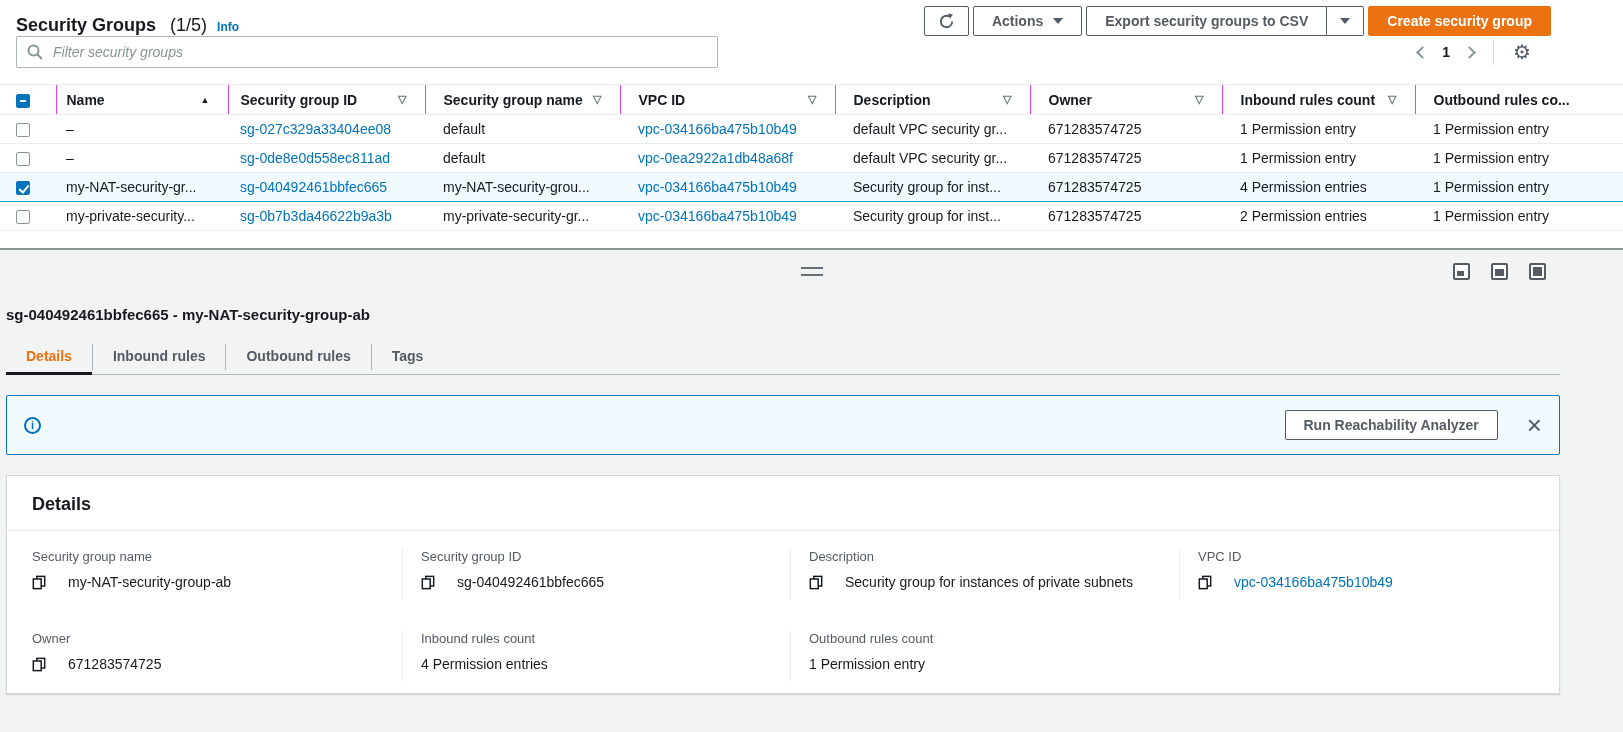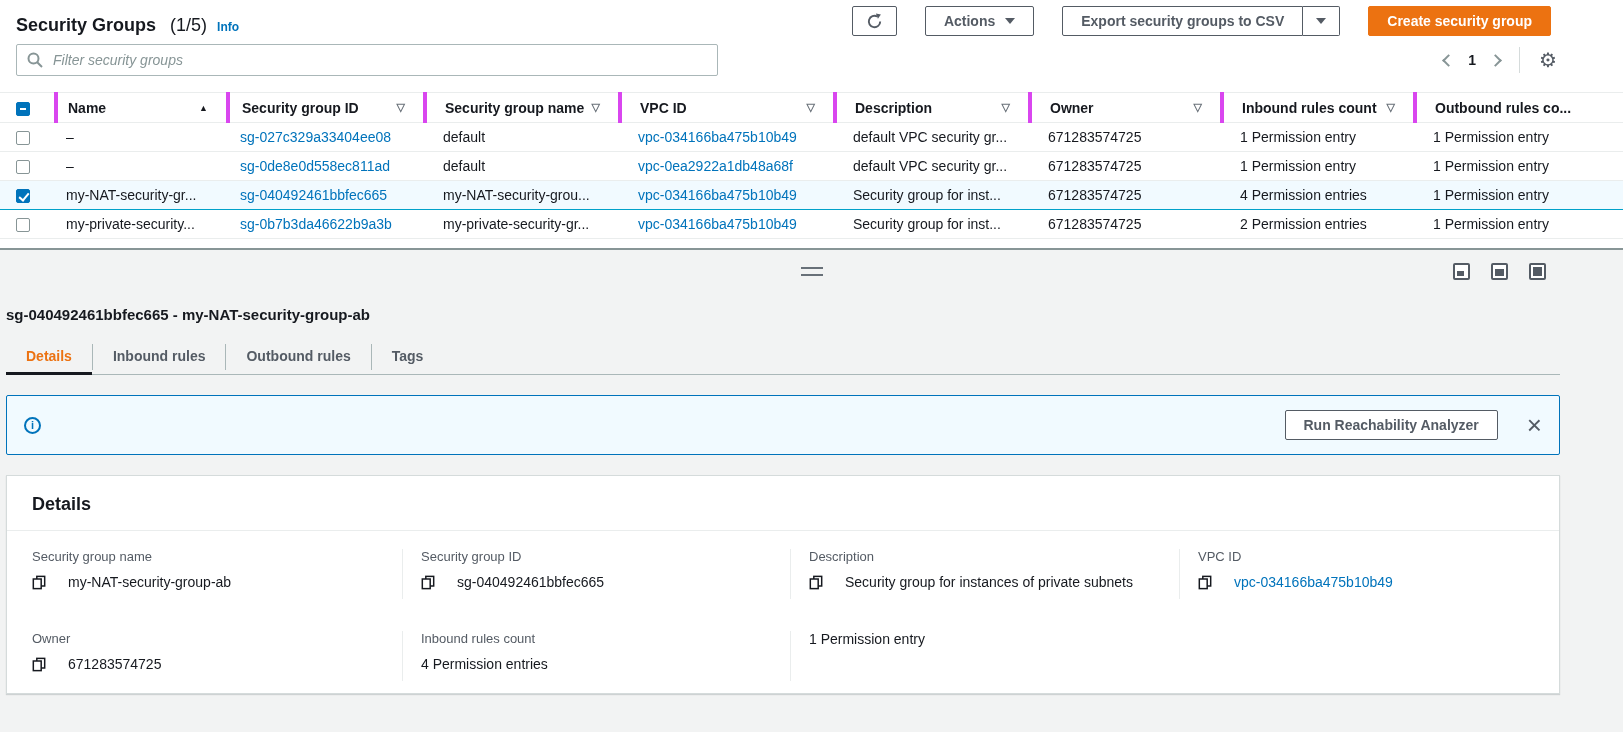--- a/index.html
+++ b/index.html
@@ -6,51 +6,51 @@
   html,body{width:1623px;height:732px;overflow:hidden}
   body{font-family:"Liberation Sans",sans-serif;background:#fff;color:#16191f;font-size:14px}
 
   
   .top-section{height:248px;background:#fff}
   .header-row{display:flex;justify-content:space-between;align-items:flex-end;padding:6px 72px 0 16px}
   .page-title{display:flex;align-items:baseline;font-size:18px}
   .title-main{font-weight:bold}
   .title-count{font-weight:normal;margin-left:14px}
   .info-link{font-size:12px;font-weight:bold;color:#0073bb;margin-left:10px;cursor:pointer;text-decoration:none}
-  .toolbar{display:flex;gap:28px}
+  .toolbar{display:flex;gap:4px}
   .btn{background:#fff;border:1px solid #545b64;border-radius:2px;color:#545b64;font-weight:bold;
        font-size:14px;padding:0 18px;height:30px;display:flex;align-items:center;gap:10px;cursor:pointer;
        font-family:inherit;white-space:nowrap}
   .btn.icon-btn{padding:0 13px}
   .btn.primary{background:#ec7211;border-color:#ec7211;color:#fff}
   .split-btn{display:flex}
   .split-btn .main-seg{border-radius:2px 0 0 2px}
   .split-btn .caret-seg{border-radius:0 2px 2px 0;border-left:none;padding:0 13px}
   .caret{width:0;height:0;border-left:5px solid transparent;border-right:5px solid transparent;
          border-top:6px solid #545b64;display:inline-block}
 
-  .filter-row{display:flex;justify-content:space-between;align-items:center;padding:0 66px 0 16px;margin-top:8px}
+  .filter-row{display:flex;justify-content:space-between;align-items:center;padding:0 92px 0 16px;margin-top:0}
   .search-box{position:relative;width:702px}
   .search-box input{width:100%;height:32px;border:1px solid #aab7b8;border-radius:2px;
         padding:0 10px 0 36px;font-size:14px;font-family:inherit;color:#16191f}
   .search-box input::placeholder{color:#879596;font-style:italic}
   .search-icon{position:absolute;left:11px;top:8px;pointer-events:none}
   .pager{display:flex;align-items:center;gap:15px;height:32px}
   .chev{width:9px;height:9px;border-top:2px solid #879596;border-right:2px solid #879596;display:inline-block;cursor:pointer}
   .chev.prev{transform:rotate(-135deg)}
   .chev.next{transform:rotate(45deg)}
   .page-num{font-weight:bold;color:#16191f;cursor:pointer}
   .pager-divider{width:1px;height:26px;background:#d5dbdb;margin:0 4px}
   .gear-icon{font-size:20px;color:#545b64;cursor:pointer;line-height:1}
 
   .table-viewport{margin-top:16px;width:1623px;overflow:hidden}
   table{border-collapse:collapse;table-layout:fixed;width:1660px;font-size:14px}
   thead th{border-top:1px solid #eaeded;border-bottom:1px solid #eaeded;height:30px;text-align:left;
            font-weight:bold;color:#16191f;padding:0;vertical-align:middle}
-  thead th + th{border-left:4px solid #d946ef}
+  thead th + th{border-left:1px solid #d946ef}
   .th-inner{display:flex;align-items:center;justify-content:space-between;padding:0 18px}
   th.c1 .th-inner{padding-left:10px}
   th.c2 .th-inner{padding-left:12px}
   .sort-asc{font-size:9px;color:#16191f}
   .filter-glyph{font-size:11px;color:#687078}
   tbody td{height:29px;border-bottom:1px solid #eaeded;padding:0 8px 0 18px;white-space:nowrap;overflow:hidden;vertical-align:middle}
   tbody td.c1{padding-left:10px}
   tbody td.c2{padding-left:12px}
   td.col-select,th.col-select{padding:0 0 0 16px}
   tr.selected td{background:#f1faff;border-top:1px solid #00a1c9;border-bottom:1px solid #00a1c9}
@@ -372,20 +372,21 @@
               <span class="value-text">671283574725</span>
             </div>
           </div>
           <div class="field col1 with-divider">
             <div class="field-label">Inbound rules count</div>
             <div class="field-value">
               <span class="value-text">4 Permission entries</span>
             </div>
           </div>
           <div class="field col2 with-divider">
+            <div class="field-label">Outbound rules count</div>
             <div class="field-value">
               <span class="value-text">1 Permission entry</span>
             </div>
           </div>
           <div class="field col3"></div>
         </div>
     </div>
   </div>
 
 </div>

